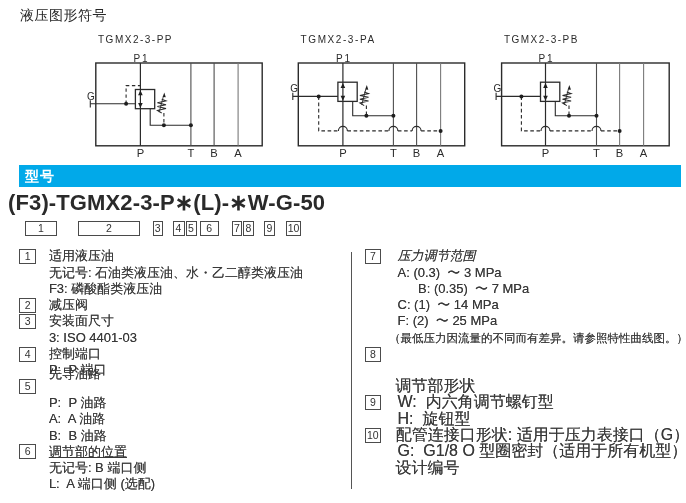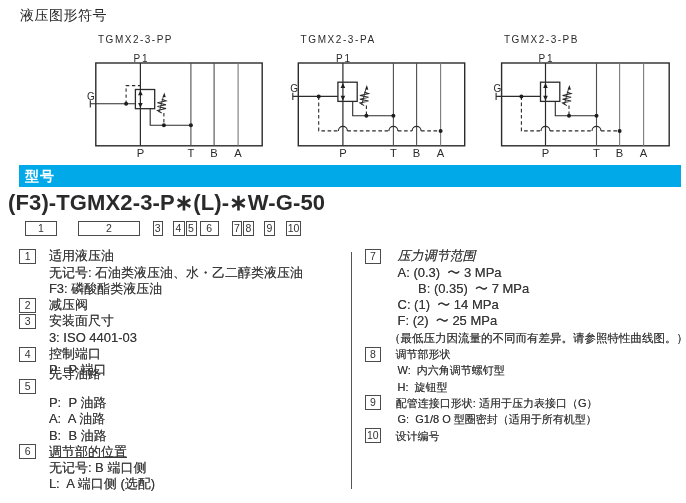--- a/index.html
+++ b/index.html
@@ -6,21 +6,21 @@
 body{width:686px;height:503px;background:#fff;font-family:"Liberation Sans",sans-serif;position:relative;overflow:hidden;}
 #hd{position:absolute;left:20px;top:7px;font-size:14px;font-weight:normal;color:#262626;letter-spacing:0.5px;}
 #dg{position:absolute;left:0;top:0;}
 #banner{position:absolute;left:19px;top:164.5px;width:662px;height:22.5px;background:#01a9e9;}
 #banner span{position:absolute;left:6px;top:3px;font-size:14px;font-weight:bold;color:#fff;letter-spacing:1px;}
 #model{position:absolute;left:0;top:183.5px;}
 .nbx{position:absolute;border:1px solid #4a4a4a;background:#fff;color:#333;font-size:10.5px;text-align:center;box-sizing:border-box;height:15px;line-height:13px;top:221px;}
 .col{position:absolute;top:0;left:0;width:686px;}
 .r{position:absolute;font-size:13px;color:#383838;text-shadow:0 0 0.5px rgba(56,56,56,0.8);white-space:pre;height:16.3px;line-height:16.3px;}
 .rl{font-size:13px;}
-.rs{font-size:11px;}
+.rs{font-size:16px;margin-top:32px;}
 .rn{font-size:11.5px;}
 .bx{position:absolute;border:1px solid #4c4c4c;width:14.5px;height:13px;box-sizing:content-box;font-size:10.5px;line-height:13.5px;text-align:center;color:#333;top:0.5px;}
 #divider{position:absolute;left:351px;top:252px;width:1px;height:237px;background:#555;}
 </style>
 </head>
 <body>
 <div id="hd">液压图形符号</div>
 <svg id="dg" width="686" height="163" viewBox="0 0 686 163">
 <g fill="none" stroke="#2b2b2b" stroke-width="1.1">
 

